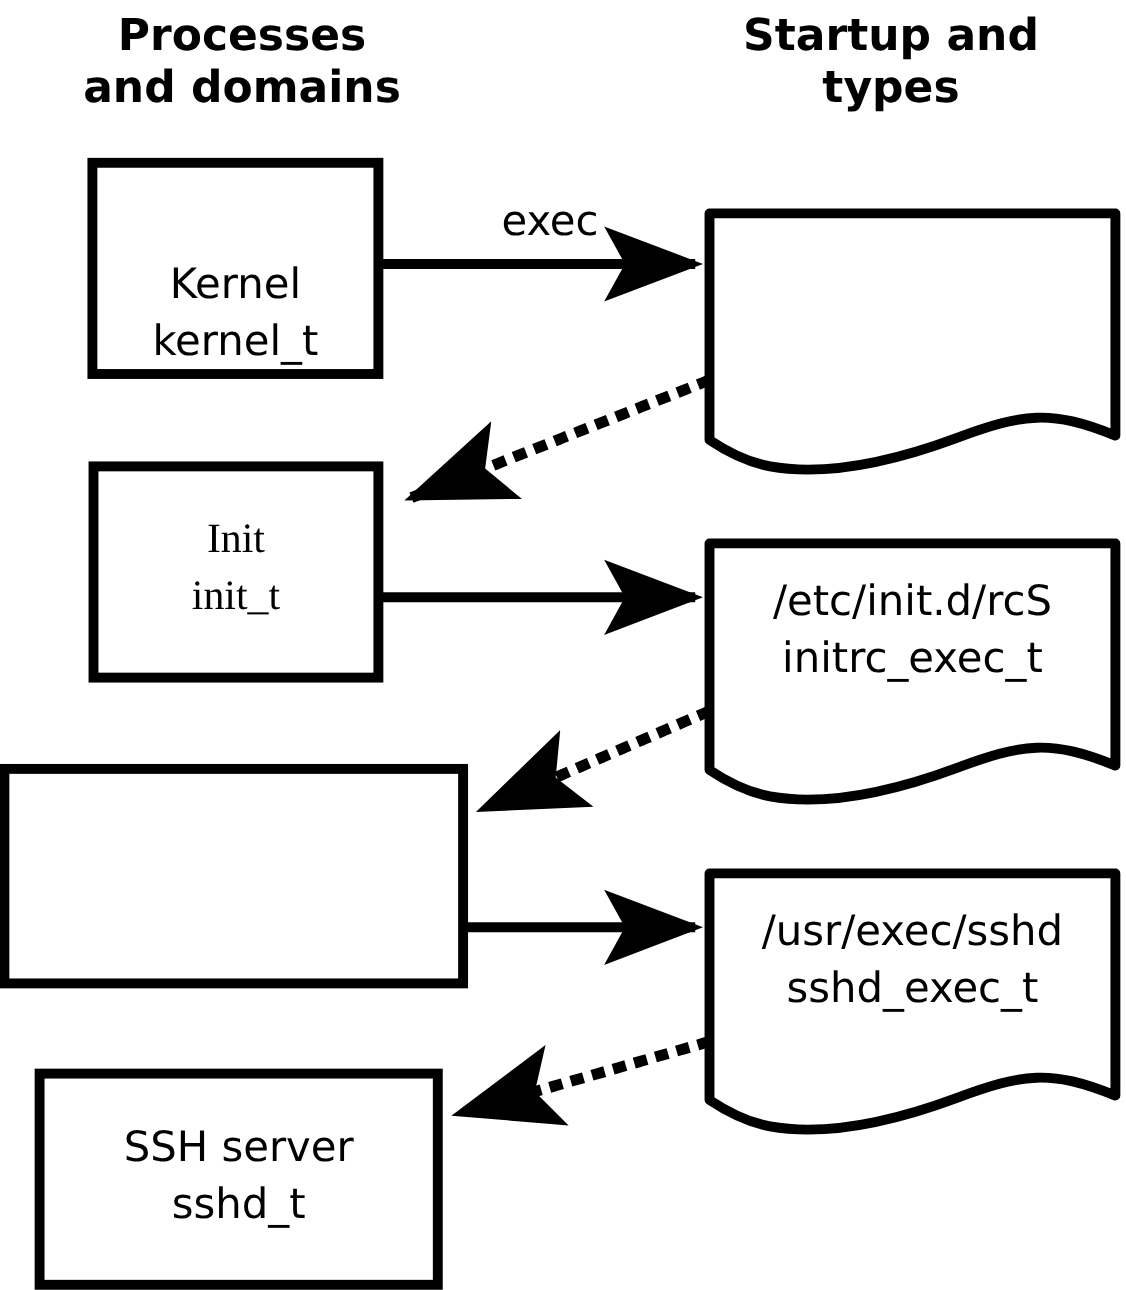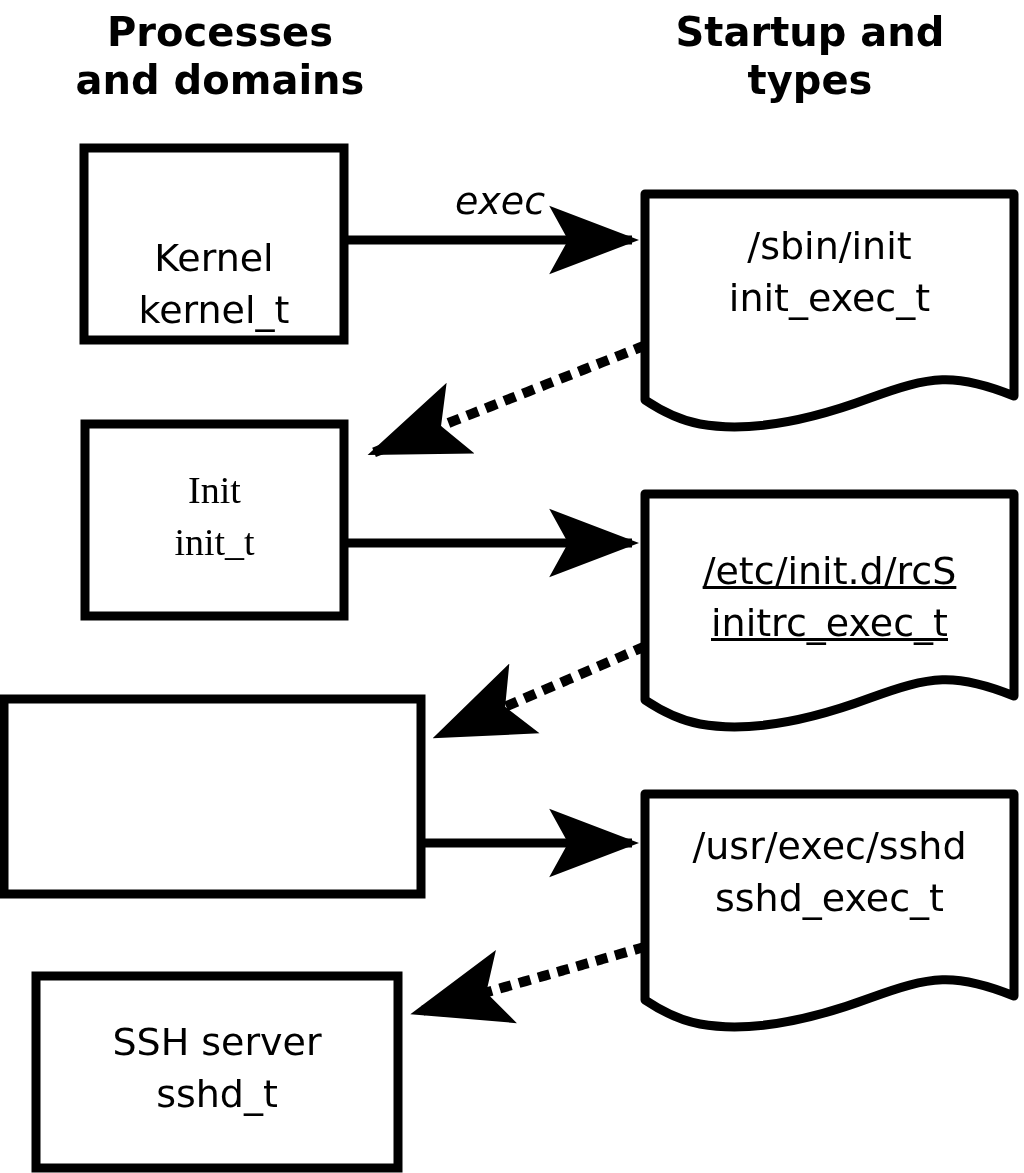--- a/index.html
+++ b/index.html
@@ -99,24 +99,22 @@
   <div class="nodelabel" style="left:84px;top:200px;width:260px;margin-top:32px;">Kernel
 kernel_t</div>
 
   <div class="nodelabel" style="left:85px;top:464px;width:259px;font-family:Liberation Serif, serif;">Init
 init_t</div>
 
 
   <div class="nodelabel" style="left:36px;top:1016px;width:362px;">SSH server
 sshd_t</div>
 
-  <div class="nodelabel" style="left:645px;top:220px;width:369px;">/sbin/init
-init_exec_t</div>
 
-  <div class="nodelabel" style="left:645px;top:545px;width:369px;text-decoration:underline;">/etc/init.d/rcS
+  <div class="nodelabel" style="left:645px;top:520px;width:369px;">/etc/init.d/rcS
 initrc_exec_t</div>
 
   <div class="nodelabel" style="left:645px;top:820px;width:369px;">/usr/exec/sshd
 sshd_exec_t</div>
 
-  <div class="edgelabel" style="left:390px;top:180px;width:220px;font-style:italic;">exec</div>
+  <div class="edgelabel" style="left:390px;top:180px;width:220px;">exec</div>
 
 </div>
 
 </body></html>

